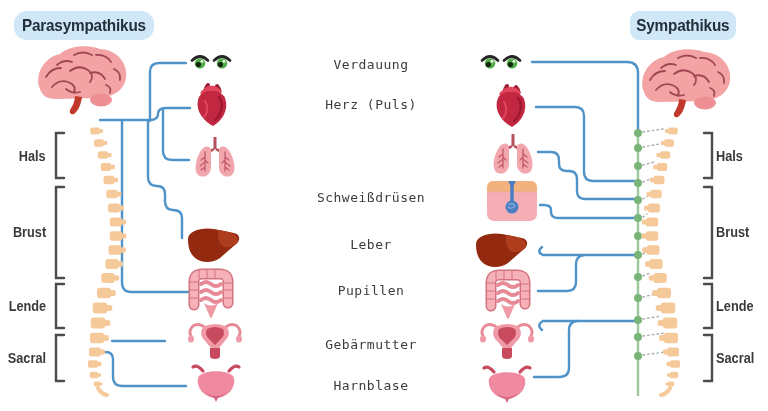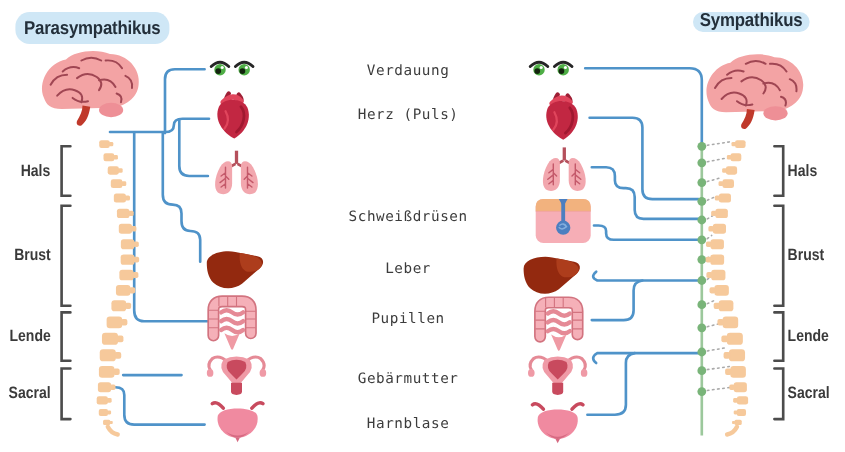--- a/index.html
+++ b/index.html
@@ -3,21 +3,21 @@
 <meta charset="utf-8">
 <style>
   html,body{margin:0;padding:0;background:#ffffff;}
   .stage{position:relative;width:768px;height:411px;background:#ffffff;overflow:hidden;
          font-family:"Liberation Sans",sans-serif;}
   .stage svg.art{position:absolute;left:0;top:0;}
   .pill{position:absolute;background:#cfe7f6;border-radius:9px;display:flex;align-items:center;
         justify-content:center;color:#232f3a;font-weight:700;font-size:17px;letter-spacing:-.2px;}
   .pill span{display:inline-block;transform:scaleX(.9);white-space:nowrap;}
   .pill.left{left:14px;top:11px;width:140px;height:29px;border-radius:13px;}
-  .pill.right{left:630px;top:11px;width:106px;height:18px;align-items:flex-end;}
+  .pill.right{left:630px;top:11px;width:106px;height:29px;}
   .organ-label{position:absolute;left:291px;width:160px;text-align:center;
         font-family:"DejaVu Sans Mono",monospace;font-size:13px;color:#3c3c3c;
         letter-spacing:.5px;white-space:nowrap;}
   .seg{position:absolute;font-size:15px;font-weight:600;color:#3a3a3a;white-space:nowrap;}
   .seg span{display:inline-block;transform:scaleX(.85);}
   .seg.l{left:0;width:46px;text-align:right;}
   .seg.l span{transform-origin:right center;}
   .seg.r{left:716px;width:52px;text-align:left;}
   .seg.r span{transform-origin:left center;}
 </style>

